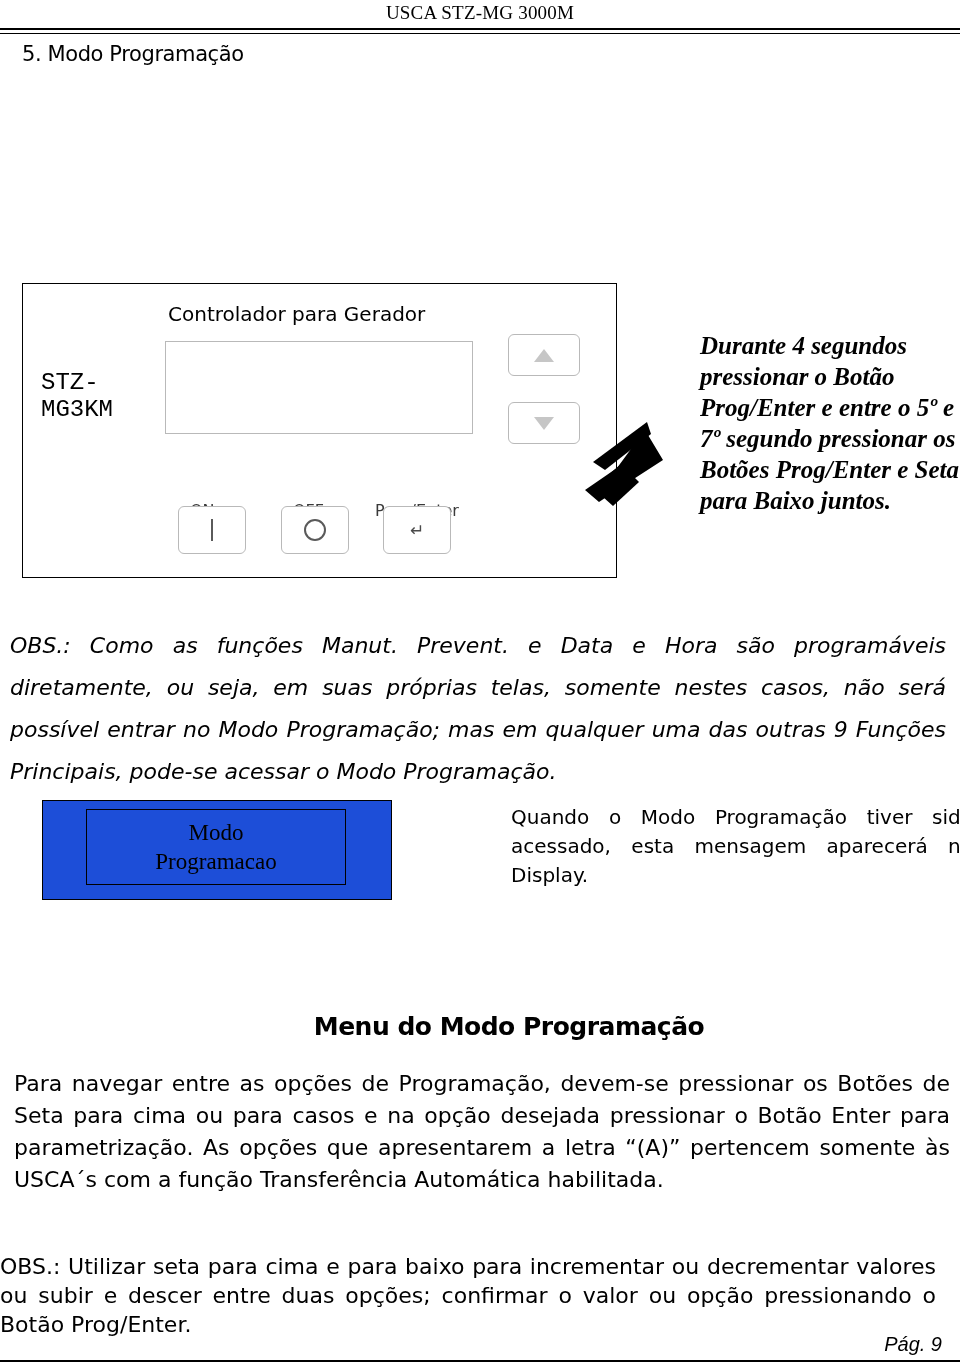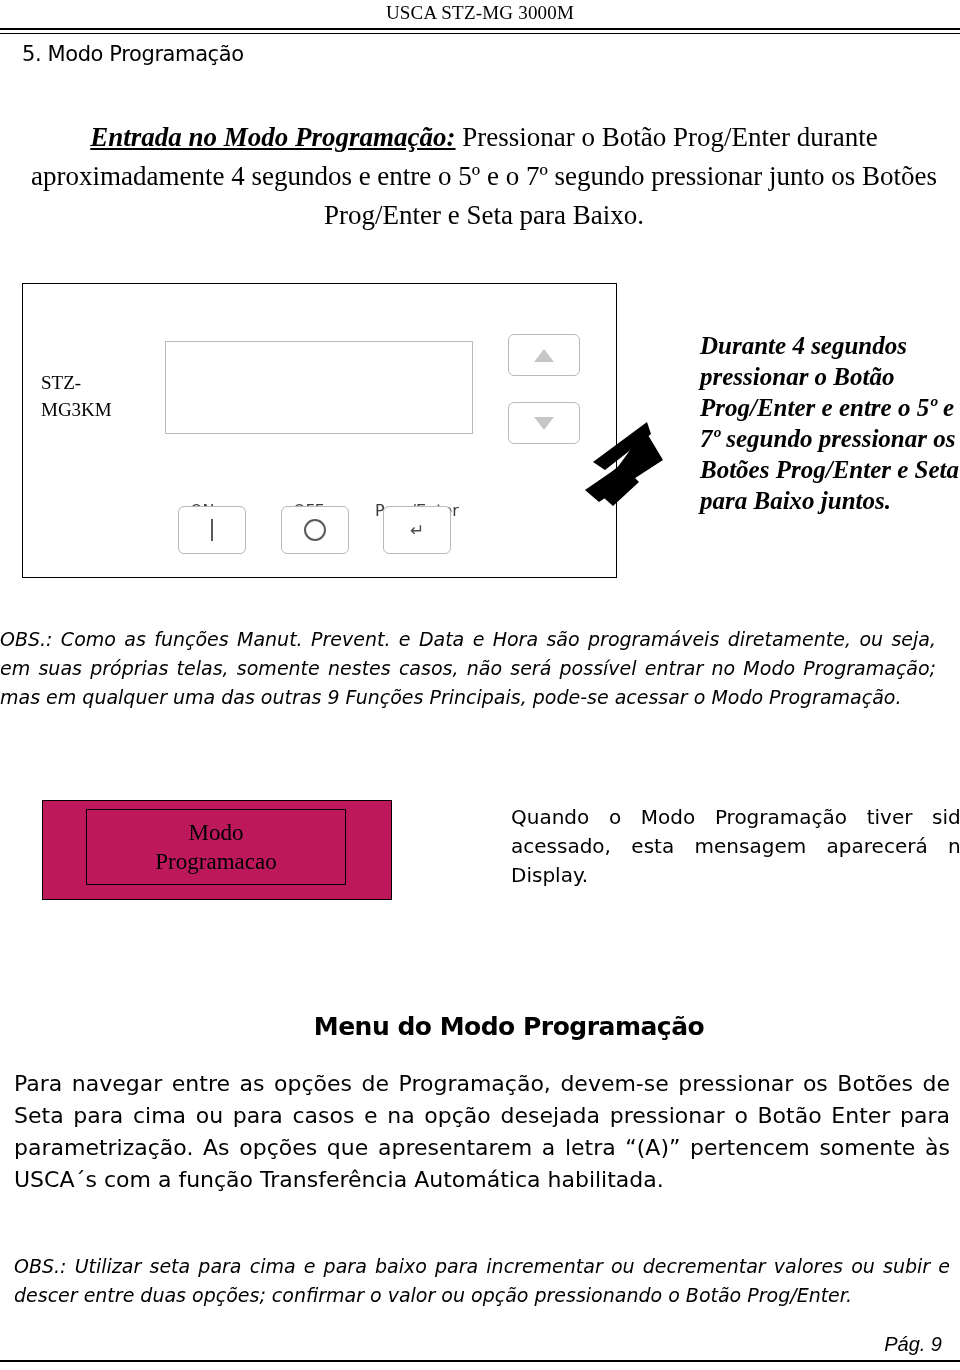--- a/index.html
+++ b/index.html
@@ -89,22 +89,22 @@
     width: 595px;
     height: 295px;
     border: 1px solid #000;
     box-sizing: border-box;
     background: #fff;
   }
   .device-label {
     position: absolute;
     left: 18px;
     top: 85px;
-    font-family: Liberation Serif, serif;
-    font-size: 19px;
+    font-family: Liberation Mono, monospace;
+    font-size: 24px;
     line-height: 27px;
     color: #000;
   }
   .device-heading {
     position: absolute;
     left: 145px;
     top: 18px;
     font-family: "DejaVu Sans", sans-serif;
     font-size: 20px;
     color: #000;
@@ -195,40 +195,40 @@
     font-family: "Liberation Serif", serif;
     font-style: italic;
     font-weight: bold;
     font-size: 25px;
     line-height: 31px;
   }
 
   
   .obs-1 {
     position: absolute;
-    left: 0;
+    left: 10px;
     top: 625px;
     width: 936px;
     font-family: "DejaVu Sans", sans-serif;
     font-style: italic;
-    font-size: 19px;
-    line-height: 29px;
+    font-size: 22px;
+    line-height: 42px;
     text-align: justify;
   }
 
   
   .modo-outer {
     position: absolute;
     left: 42px;
     top: 800px;
     width: 350px;
     height: 100px;
     border: 1px solid #000;
     box-sizing: border-box;
-    background: #be185d;
+    background: #1d4ed8;
   }
   .modo-inner {
     position: absolute;
     left: 43px;
     top: 8px;
     width: 260px;
     height: 76px;
     border: 1px solid #000;
     box-sizing: border-box;
     display: flex;
@@ -272,26 +272,25 @@
     top: 1068px;
     width: 936px;
     font-family: "DejaVu Sans", sans-serif;
     font-size: 22px;
     line-height: 32px;
     text-align: justify;
   }
 
   .obs-2 {
     position: absolute;
-    left: 14px;
+    left: 0;
     top: 1252px;
     width: 936px;
     font-family: "DejaVu Sans", sans-serif;
-    font-style: italic;
-    font-size: 19px;
+    font-size: 22px;
     line-height: 29px;
     text-align: justify;
   }
 
   
   .footer-page {
     position: absolute;
     right: 18px;
     bottom: 14px;
     font-family: Liberation Sans, sans-serif;
@@ -313,29 +312,27 @@
 <div class="page">
 
   <div class="header">
     <div class="header-title">USCA STZ-MG 3000M</div>
     <div class="header-rule1"></div>
     <div class="header-rule2"></div>
   </div>
 
   <div class="section-title">5. Modo Programação</div>
 
-  <div class="intro">
-    <b class="u">Entrada no Modo Programação:</b><span> Pressionar o Botão Prog/Enter durante aproximadamente 4 segundos e entre o 5º e o 7º segundo pressionar junto os Botões Prog/Enter e Seta para Baixo.</span>
-  </div>
 
   <div class="device-box">
     <div class="device-label">
       <div>STZ-</div>
       <div>MG3KM</div>
     </div>
+    <div class="device-heading">Controlador para Gerador</div>
     <div class="device-display"></div>
 
     <div class="btn-labels lbl-on">ON</div>
     <div class="btn-labels lbl-off">OFF</div>
     <div class="btn-labels lbl-prog">Prog/Enter</div>
 
     <div class="rbtn btn-on">
       <div class="glyph">
           <div class="glyph-bar"></div>
         </div>

